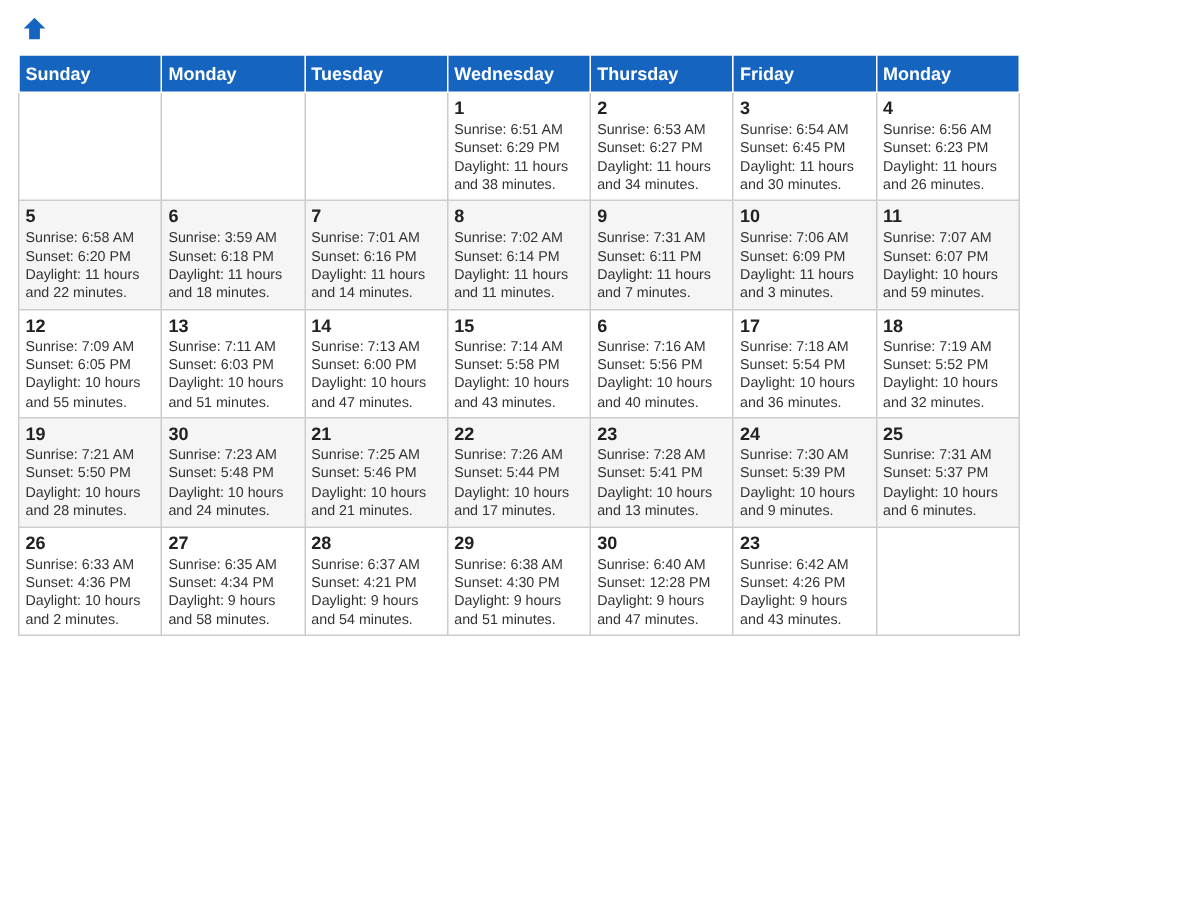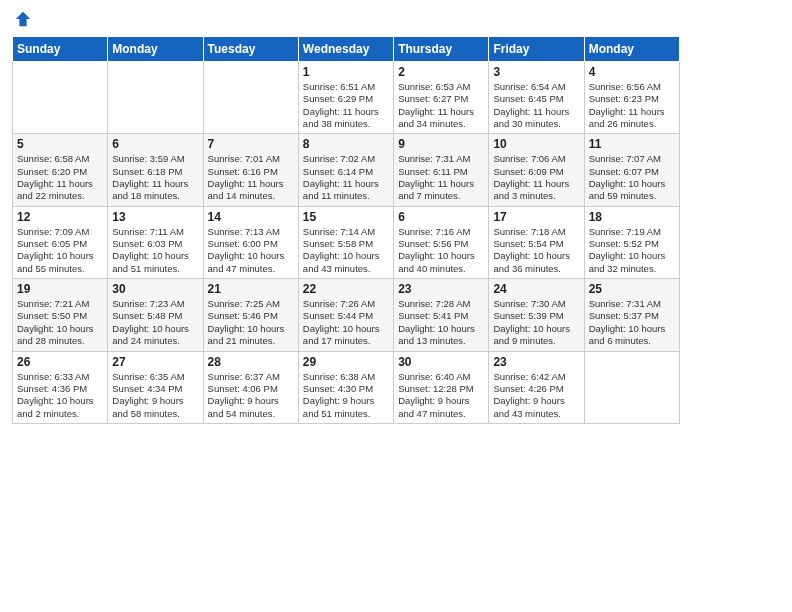--- a/index.html
+++ b/index.html
@@ -328,21 +328,21 @@
           <td>
             <div class="day-number">27</div>
             <div class="day-detail">Sunrise: 6:35 AM
 Sunset: 4:34 PM
 Daylight: 9 hours
 and 58 minutes.</div>
           </td>
           <td>
             <div class="day-number">28</div>
             <div class="day-detail">Sunrise: 6:37 AM
-Sunset: 4:06 PM
+Sunset: 4:21 PM
 Daylight: 9 hours
 and 54 minutes.</div>
           </td>
           <td>
             <div class="day-number">29</div>
             <div class="day-detail">Sunrise: 6:38 AM
 Sunset: 4:30 PM
 Daylight: 9 hours
 and 51 minutes.</div>
           </td>

